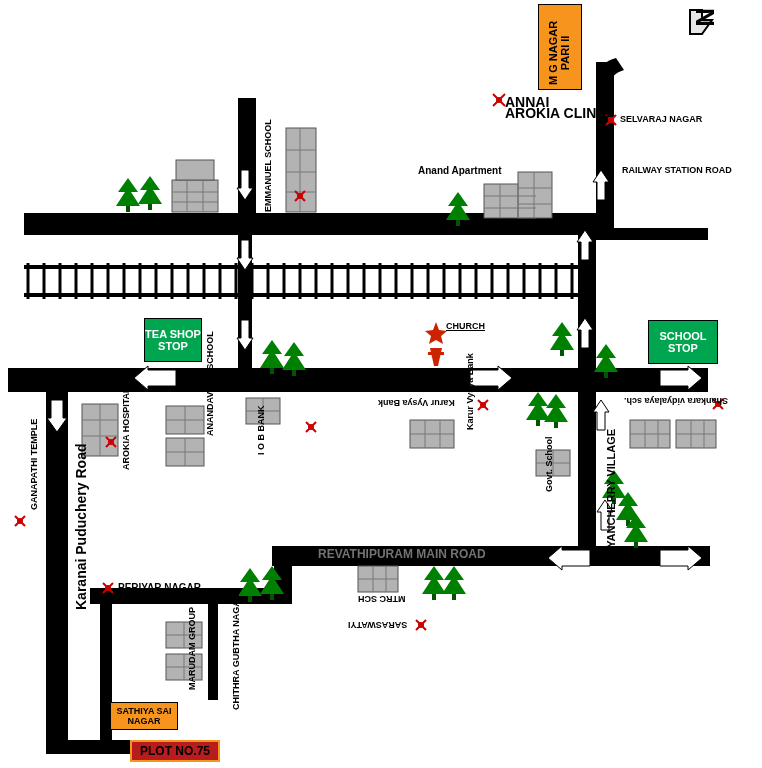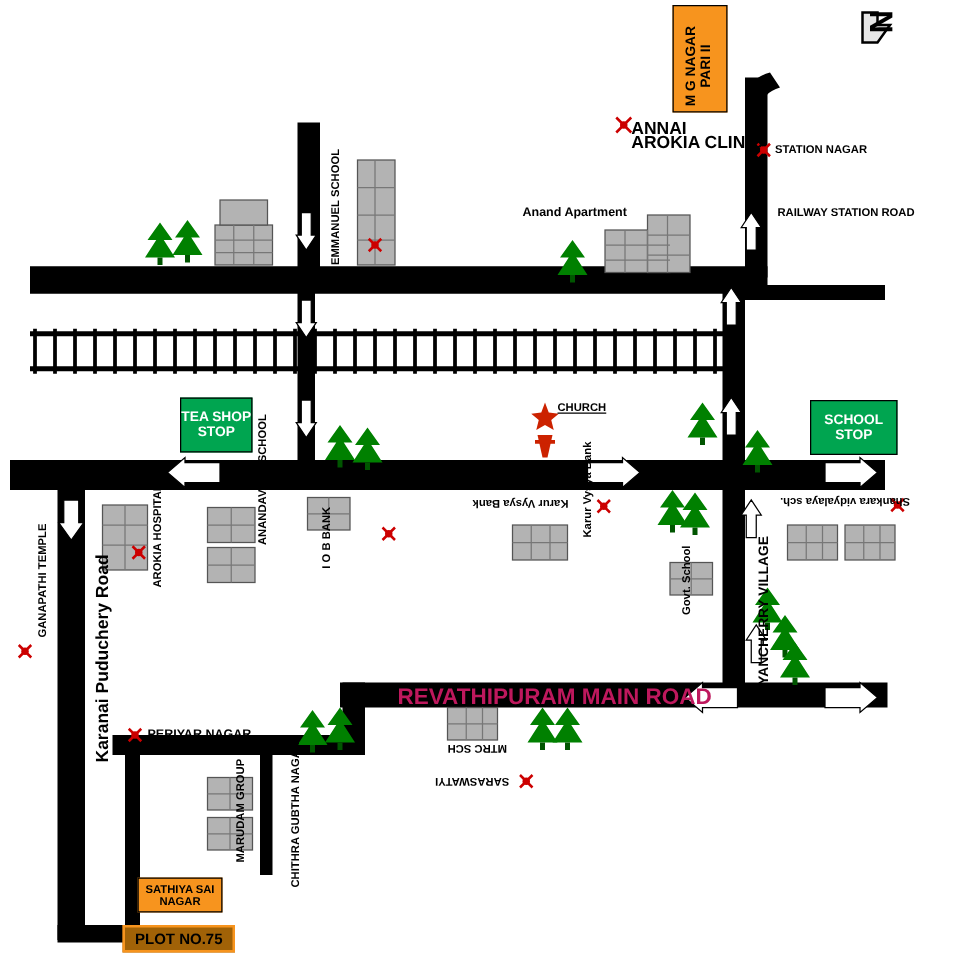--- a/index.html
+++ b/index.html
@@ -8,22 +8,22 @@
   #map{position:absolute;left:0;top:0;width:762px;height:768px;}
   .lbl{position:absolute;font-weight:bold;white-space:nowrap;line-height:1;}
   .rot90{transform-origin:0 0;transform:rotate(-90deg);}
   .rot90cw{transform-origin:0 0;transform:rotate(90deg);}
   .rot180{transform-origin:50% 50%;transform:rotate(180deg);}
   .box{position:absolute;box-sizing:border-box;}
   .greenbox{background:#00a550;border:1px solid #000;color:#fff;font-weight:bold;
             text-align:center;display:flex;align-items:center;justify-content:center;}
   .orangebox{background:#f7941e;border:1px solid #000;color:#000;font-weight:bold;
             text-align:center;display:flex;align-items:center;justify-content:center;}
-  .plotbox{background:#a16207;border:2px solid #f7941e;color:#000;font-weight:bold;
-            text-align:center;display:flex;align-items:center;justify-content:center;}
+  .plotbox{background:#b91c1c;border:2px solid #f7941e;color:#000;font-weight:bold;
+            text-align:center;display:flex;align-items:center;justify-content:center;margin-left:32px;}
 </style>
 </head>
 <body>
 
 <div id="map">
 
   <svg width="762" height="768" viewBox="0 0 762 768" style="position:absolute;left:0;top:0;">
 
     <rect x="24" y="213" width="590" height="22" fill="#000"></rect>
 
@@ -322,21 +322,21 @@
 
   <div class="box plotbox" style="left:98px;top:740px;width:90px;height:22px;font-size:12px;">PLOT NO.75</div>
 
   <div class="lbl" style="left:718px;top:8px;font-size:26px;">
     <span class="rot90cw" style="position:absolute;left:0;top:0;">N</span>
   </div>
 
   <div class="lbl" style="left:505px;top:97px;font-size:14px;white-space:pre;line-height:11px;">ANNAI
 AROKIA CLINIC</div>
 
-  <div class="lbl" style="left:620px;top:115px;font-size:9px;">STATION NAGAR</div>
+  <div class="lbl" style="left:620px;top:115px;font-size:9px;">SELVARAJ NAGAR</div>
 
   <div class="lbl" style="left:622px;top:166px;font-size:9px;">RAILWAY STATION ROAD</div>
 
   <div class="lbl" style="left:418px;top:166px;font-size:10px;">Anand Apartment</div>
 
   <div class="lbl" style="left:264px;top:212px;font-size:9px;">
     <span class="rot90" style="position:absolute;left:0;top:0;">EMMANUEL SCHOOL</span>
   </div>
 
   <div class="lbl" style="left:446px;top:322px;font-size:9px;text-decoration:underline;">CHURCH</div>
@@ -376,21 +376,21 @@
   <div class="lbl rot180" style="left:624px;top:396px;font-size:9px;">Shankara vidyalaya sch.</div>
 
   <div class="lbl" style="left:545px;top:492px;font-size:9px;">
     <span class="rot90" style="position:absolute;left:0;top:0;white-space:pre;">Govt. School</span>
   </div>
 
   <div class="lbl" style="left:606px;top:562px;font-size:11px;">
     <span class="rot90" style="position:absolute;left:0;top:0;">AYYANCHERRY VILLAGE</span>
   </div>
 
-  <div class="lbl" style="left:318px;top:548px;font-size:18px;color:#be185d;">REVATHIPURAM MAIN  ROAD</div>
+  <div class="lbl" style="left:318px;top:548px;font-size:12px;color:#737373;">REVATHIPURAM MAIN  ROAD</div>
 
   <div class="lbl" style="left:118px;top:583px;font-size:10px;">PERIYAR NAGAR</div>
 
   <div class="lbl rot180" style="left:358px;top:594px;font-size:9px;">MTRC SCH</div>
 
   <div class="lbl rot180" style="left:348px;top:620px;font-size:9px;">SARASWATYI</div>
 
   <div class="lbl" style="left:188px;top:690px;font-size:9px;">
     <span class="rot90" style="position:absolute;left:0;top:0;">MARUDAM GROUP</span>
   </div>

